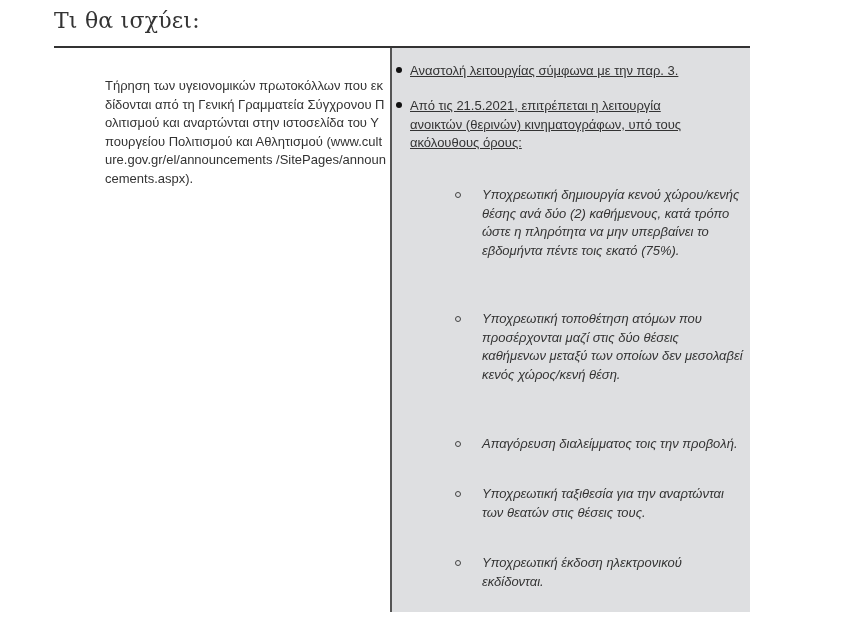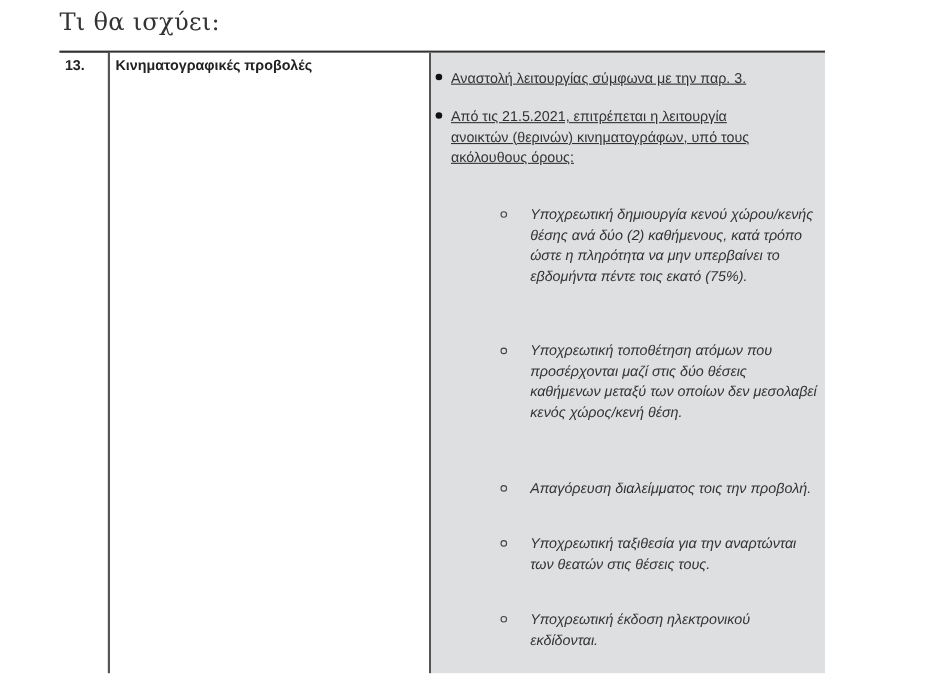--- a/index.html
+++ b/index.html
@@ -51,25 +51,22 @@
       position: absolute; left: 63px; top: 6px; width: 4px; height: 4px; border-radius: 50%; border: 1px solid #444;
     }
     .sub .txt { position: absolute; left: 90px; width: 262px; font-style: italic; }
   </style>
 </head>
 <body>
 
 <div class="title">Τι θα ισχύει:</div>
 
 <div class="table">
-  <div class="col-num">
-    <span>13.</span>
-  </div>
   <div class="col-mid">
-    <div class="head">Κινηματογραφικές προβολές</div>
+    <div class="body">Τήρηση των υγειονομικών πρωτοκόλλων που εκδίδονται από τη Γενική Γραμματεία Σύγχρονου Πολιτισμού και αναρτώνται στην ιστοσελίδα του Υπουργείου Πολιτισμού και Αθλητισμού (www.culture.gov.gr/el/announcements /SitePages/announcements.aspx).</div>
   </div>
   <div class="col-right">
     <div class="bullet" style="top:14px;">
       <span class="dot"></span>
       <span class="txt">Αναστολή λειτουργίας σύμφωνα με την παρ. 3.</span>
     </div>
     <div class="bullet" style="top:49px;">
       <span class="dot"></span>
       <span class="txt" style="width:300px;">Από τις 21.5.2021, επιτρέπεται η λειτουργία ανοικτών (θερινών) κινηματογράφων, υπό τους ακόλουθους όρους:</span>
     </div>

